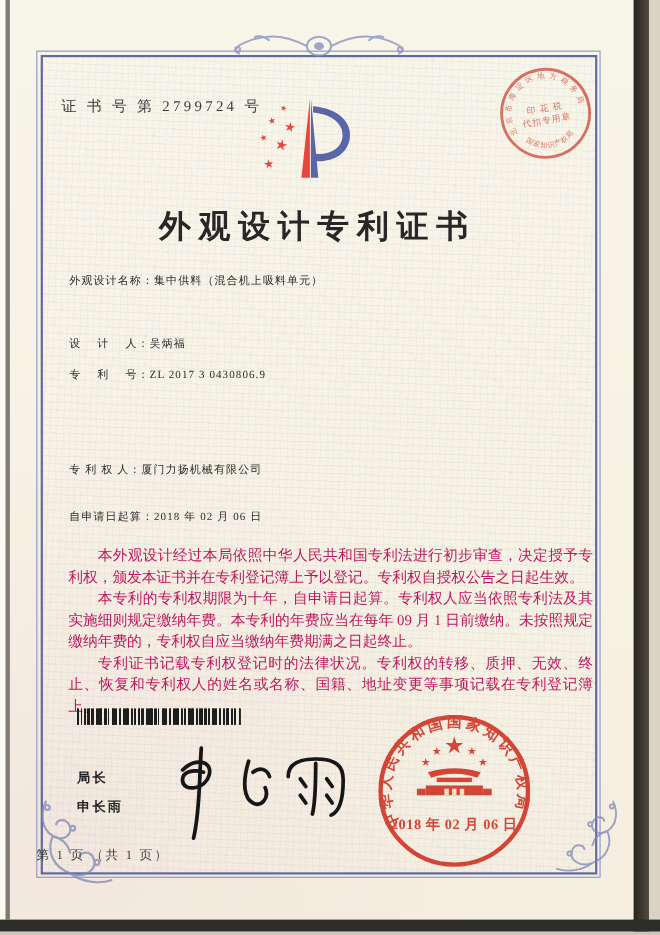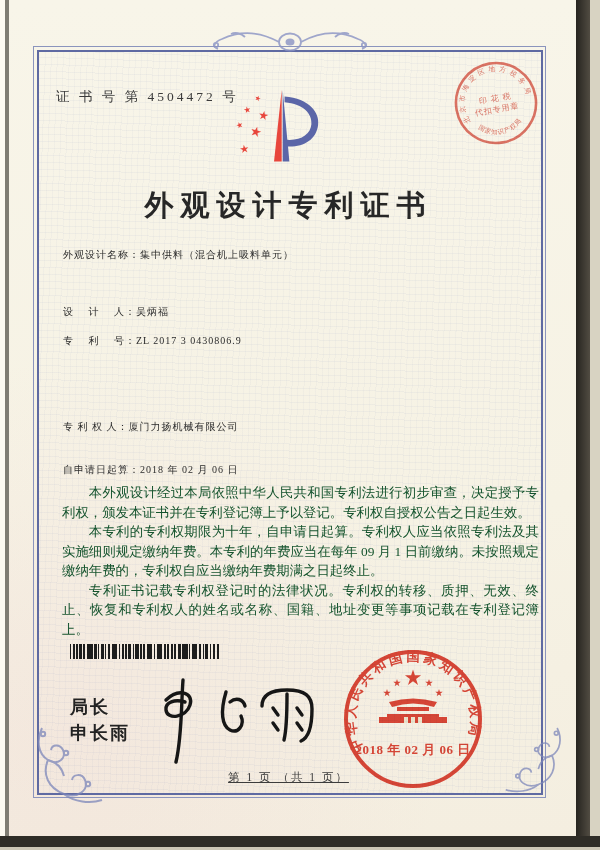--- a/index.html
+++ b/index.html
@@ -28,37 +28,37 @@
   .cert-no{position:absolute;left:56px;top:88px;font-size:13.5px;letter-spacing:3px;color:#3b3b3b;}
 
   .logo{position:absolute;left:227px;top:85px;width:96px;height:90px;}
 
   .title{position:absolute;left:33px;top:186px;width:511px;text-align:center;
          font-size:29px;font-weight:bold;letter-spacing:7px;color:#272727;}
 
   .field{position:absolute;left:63px;font-size:10px;color:#2b2b2b;letter-spacing:1px;white-space:nowrap;}
   .f0{top:248px}.f1{top:305px}.f2{top:334px}.f3{top:377px}.f4{top:420px}.f5{top:463px}
 
-  .paras{position:absolute;left:62px;top:483px;width:477px;font-size:13.4px;line-height:19.5px;
-         color:#14532d;text-align:justify;}
+  .paras{position:absolute;left:62px;top:495px;width:477px;font-size:13.4px;line-height:19.5px;
+         color:#be185d;text-align:justify;}
   .paras p{margin:0;text-indent:2em;}
 
   .barcode{position:absolute;left:70px;top:644px;width:149px;height:15px;
     background-image:
       repeating-linear-gradient(90deg,#1d1d1d 0 1.5px,transparent 1.5px 3.5px),
       repeating-linear-gradient(90deg,#1d1d1d 0 1px,transparent 1px 6.5px),
       repeating-linear-gradient(90deg,transparent 0 9px,#1d1d1d 9px 11.5px);}
 
   .signer{position:absolute;left:70px;top:694px;font-family:"Liberation Sans","DejaVu Sans",sans-serif;
-          font-size:18px;font-weight:600;color:#232323;letter-spacing:2px;line-height:26px;}
+          font-size:12px;font-weight:600;color:#232323;letter-spacing:2px;line-height:26px;}
 
   .signature{position:absolute;left:150px;top:668px;width:175px;height:100px;}
 
-  .footer{position:absolute;left:33px;top:770px;width:511px;text-align:center;
-          font-size:11.5px;letter-spacing:2px;color:#3c3c3c;text-decoration:underline;}
+  .footer{position:absolute;left:33px;top:770px;width:511px;
+          font-size:11.5px;letter-spacing:2px;color:#3c3c3c;}
 
   .seal-issue{position:absolute;left:326px;top:632px;width:174px;height:174px;
               mix-blend-mode:multiply;opacity:.92;}
   .seal-tax{position:absolute;left:450px;top:57px;width:92px;height:92px;
             mix-blend-mode:multiply;opacity:.85;transform:rotate(-10deg);}
 
   .orn{position:absolute;}
   .orn-top{left:183px;top:28px;width:214px;height:28px;}
   .orn-bl{left:34px;top:722px;width:84px;height:82px;}
   .orn-br{left:492px;top:712px;width:72px;height:92px;transform:scale(-1,1);}
@@ -110,21 +110,21 @@
       <path d="M8,6 C2,18 4,32 14,38 C24,44 33,36 29,28 C26,22 18,22 17,28"></path>
       <path d="M14,38 C8,52 14,66 30,72 C44,77 55,68 51,58 C48,51 39,52 38,58"></path>
       <path d="M30,72 C40,80 56,82 68,78"></path>
       <path d="M14,38 C22,40 28,46 30,54"></path>
       <circle cx="9" cy="12" r="2.2"></circle>
       <circle cx="32" cy="31" r="2.2"></circle>
       <circle cx="54" cy="62" r="2.2"></circle>
     </g>
   </svg>
 
-  <div class="cert-no">证 书 号 第 4504472 号</div>
+  <div class="cert-no">证 书 号 第 2799724 号</div>
 
   <svg class="logo" viewBox="0 0 100 94">
     <g>
       <path d="M57,5 L49,80 L57,80 Z" fill="#e8463c"></path>
       <path d="M58,5 L58,80 L65,80 Z" fill="#5b66a8"></path>
       <path d="M60,12 C86,14 97,29 95,42 C93,58 78,66 60,64 L60,57 C76,59 87,52 88,41 C89,30 80,20 60,18 Z" fill="#5b66a8"></path>
       <g fill="#e8463c">
         <path transform="translate(32,14) scale(3) rotate(18)" d="M0,-1 L.22,-.31 L.95,-.31 L.36,.12 L.59,.81 L0,.38 L-.59,.81 L-.36,.12 L-.95,-.31 L-.22,-.31 Z"></path>
         <path transform="translate(21,26) scale(3.6) rotate(-12)" d="M0,-1 L.22,-.31 L.95,-.31 L.36,.12 L.59,.81 L0,.38 L-.59,.81 L-.36,.12 L-.95,-.31 L-.22,-.31 Z"></path>
         <path transform="translate(38,32) scale(5) rotate(10)" d="M0,-1 L.22,-.31 L.95,-.31 L.36,.12 L.59,.81 L0,.38 L-.59,.81 L-.36,.12 L-.95,-.31 L-.22,-.31 Z"></path>

